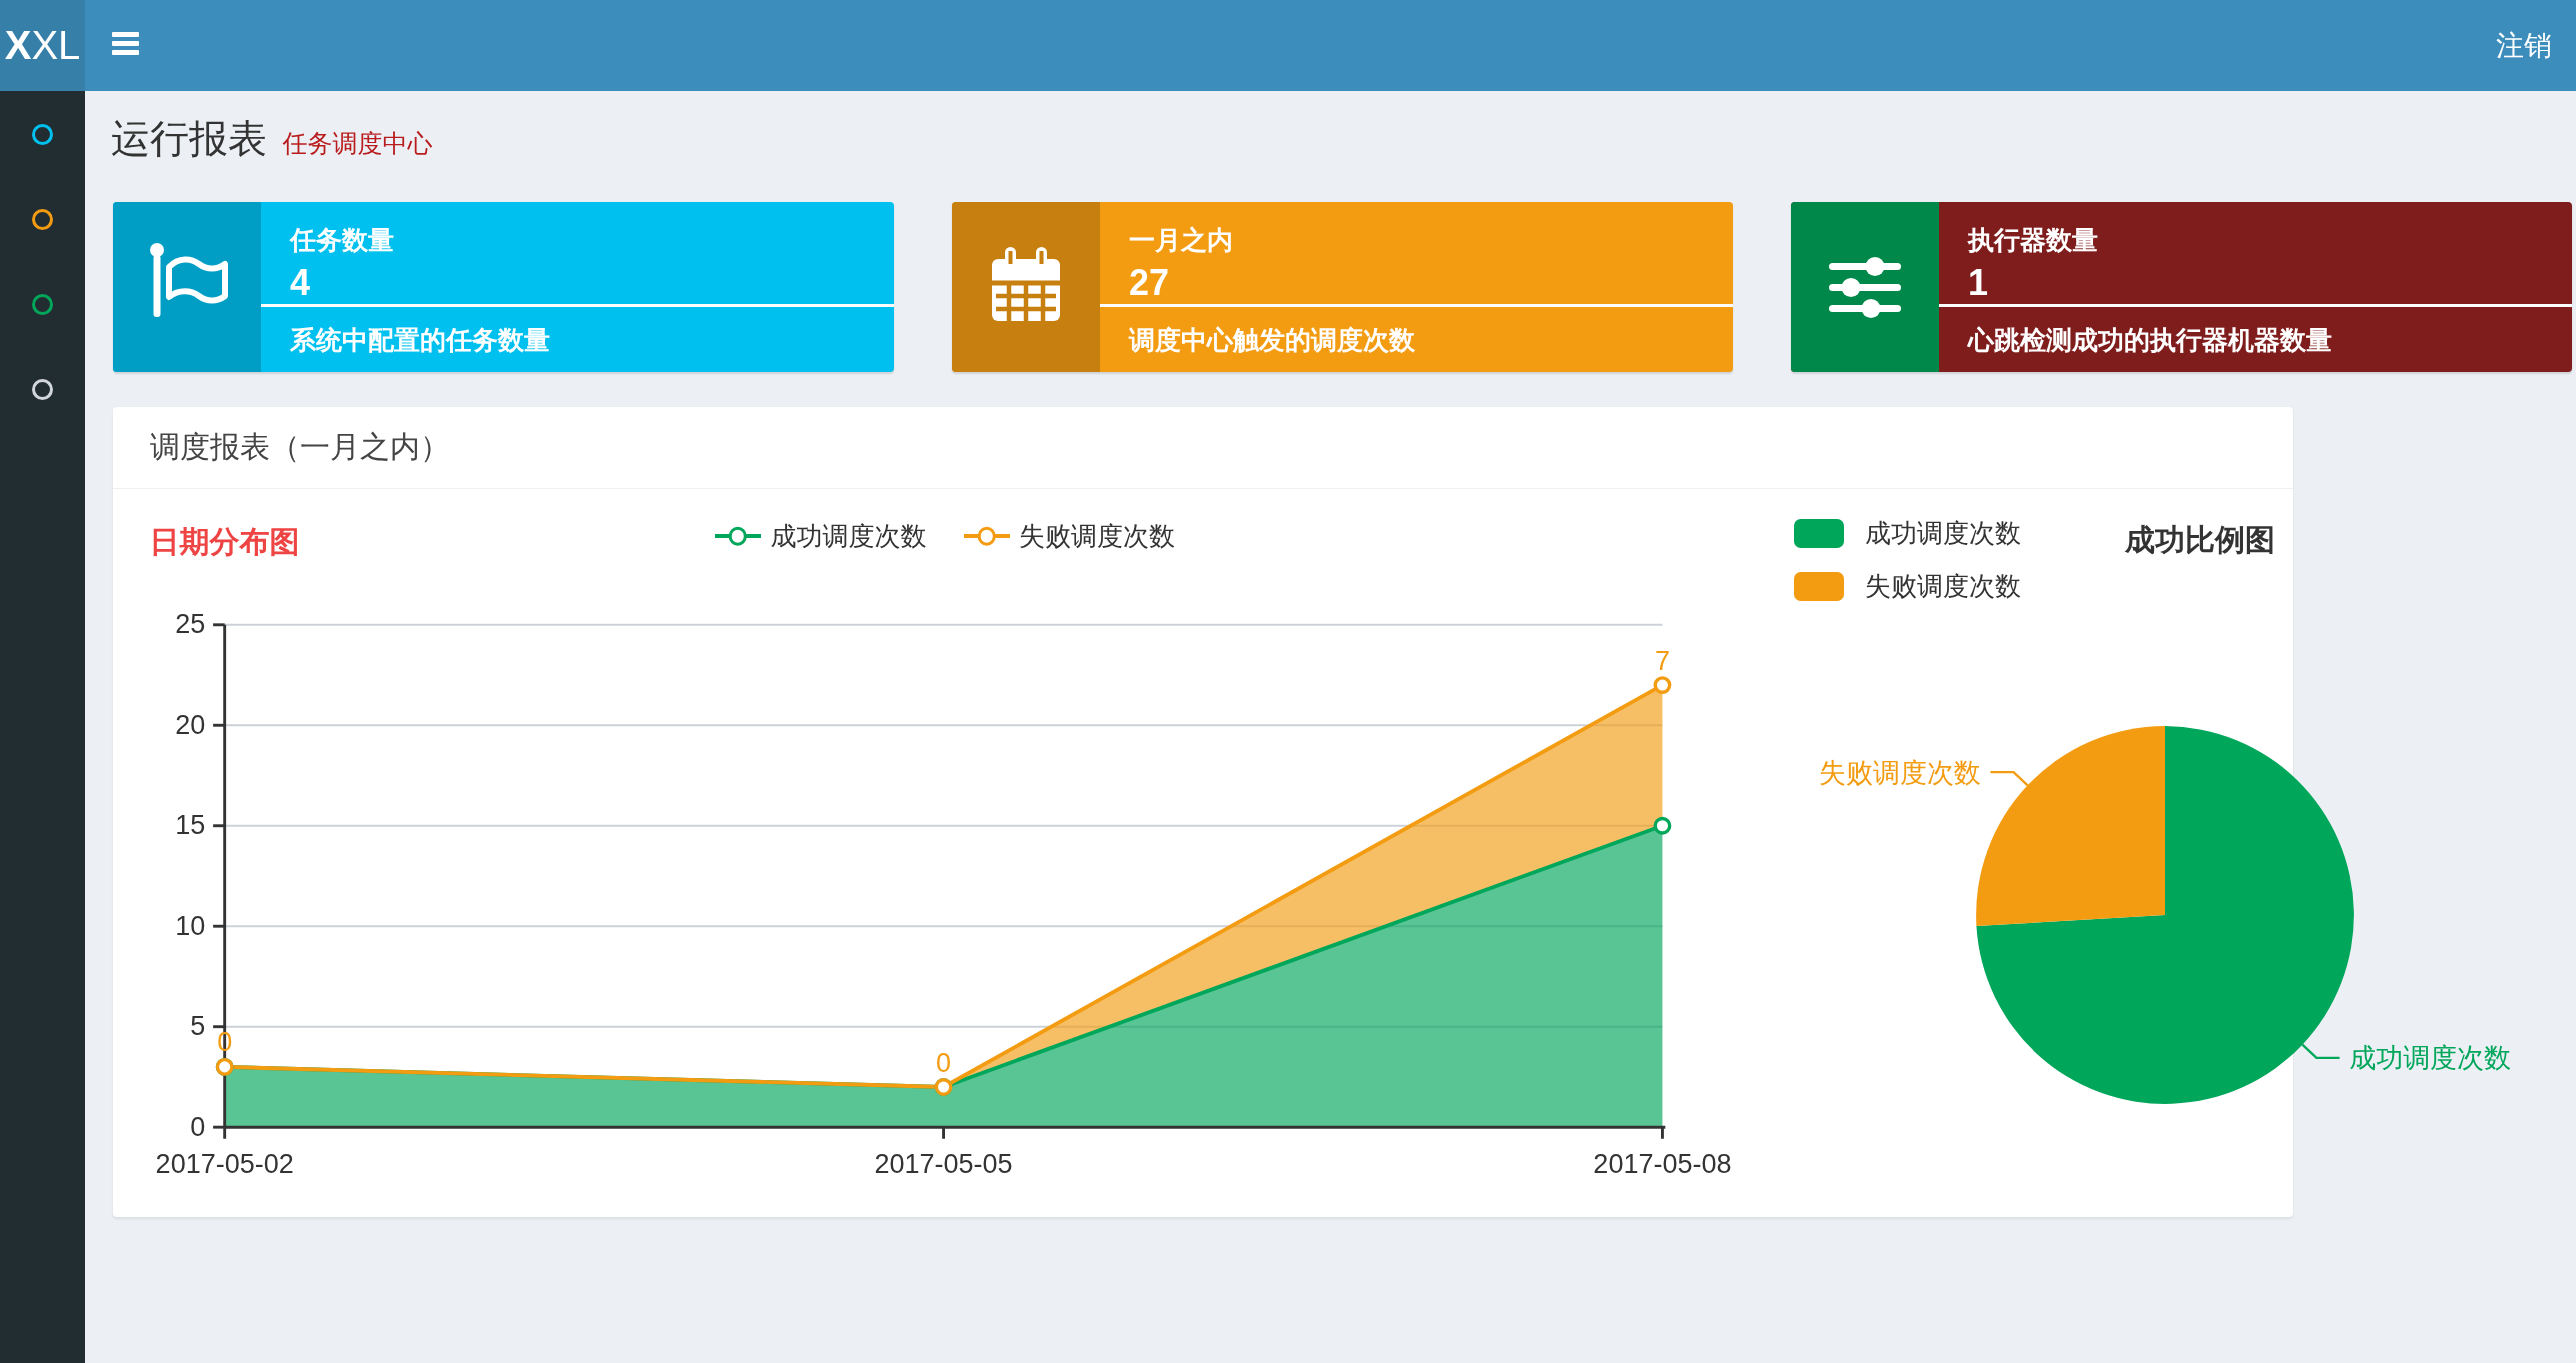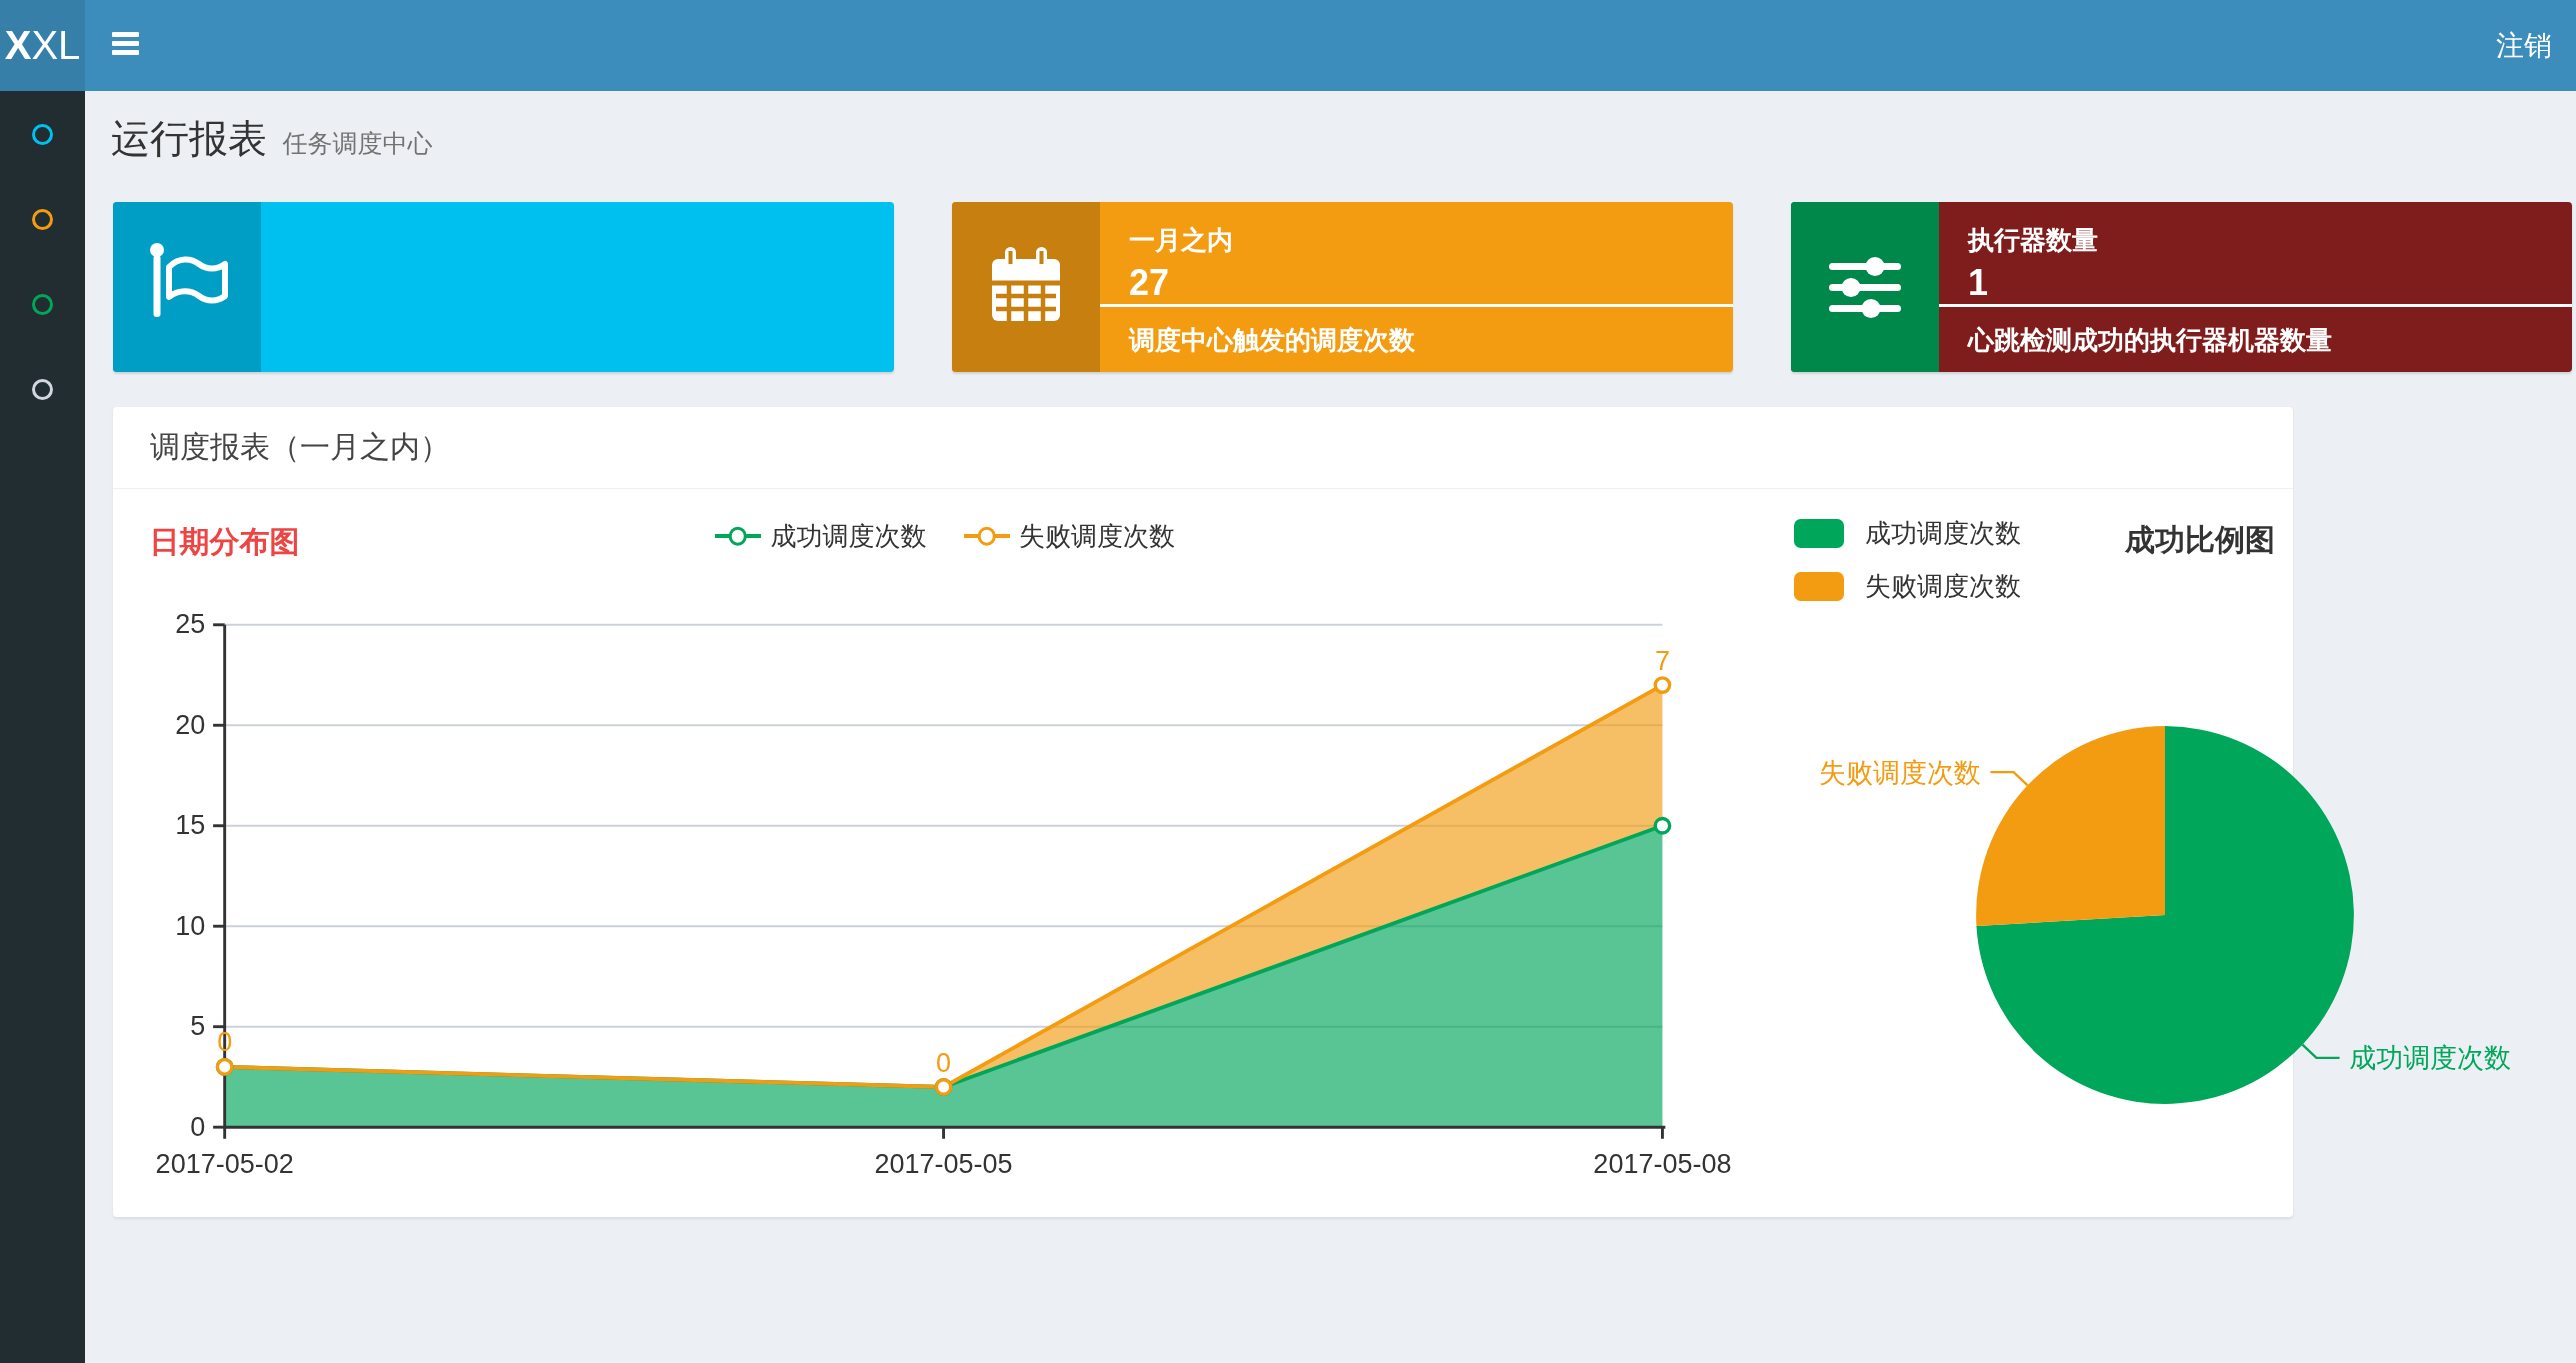--- a/index.html
+++ b/index.html
@@ -18,21 +18,21 @@
           color:#fff;font-size:28px;text-decoration:none;cursor:pointer;}
 
   
   .sidebar{position:absolute;left:0;top:91px;width:85px;bottom:0;background:#222d32;padding-top:1px;}
   .side-item{height:85px;display:flex;align-items:center;justify-content:center;cursor:pointer;}
   .circle{width:15.4px;height:15.4px;border:3.9px solid #fff;border-radius:50%;display:block;}
 
   
   .content-header{position:absolute;left:111px;top:112px;display:flex;align-items:baseline;gap:15.4px;}
   .pt{font-size:39px;color:#333;font-weight:500;}
-  .ps{font-size:25px;color:#737373;}
+  .ps{font-size:25px;color:#b91c1c;}
 
   
   .stat-row{position:absolute;left:113px;top:202px;display:flex;gap:58px;}
   .stat-box{position:relative;width:781px;height:170px;border-radius:3.9px;overflow:hidden;color:#fff;
             box-shadow:0 1.9px 1.9px rgba(0,0,0,0.12);}
   .stat-icon{position:absolute;left:0;top:0;width:148px;height:100%;display:flex;align-items:center;justify-content:center;}
   .stat-icon svg{width:100px;height:100px;}
   .stat-content{position:absolute;left:148px;right:0;top:0;bottom:0;}
   .stat-title{position:absolute;left:29px;top:21px;font-size:26px;font-weight:700;}
   .stat-value{position:absolute;left:29px;top:60px;font-size:36px;font-weight:700;}
@@ -114,20 +114,26 @@
 
   <div class="stat-row">
 
     <div class="stat-box" style="background: rgb(0, 192, 239); --carve: #009ec4;">
       <div class="stat-icon" style="background: rgb(0, 158, 196);">
         <svg viewBox="0 0 100 100">
           <circle cx="20" cy="13" r="7" fill="#fff"></circle>
           <rect x="16.5" y="18" width="7" height="62" rx="3" fill="#fff"></rect>
           <path d="M32,30 C42,20 54,21 62,27 C70,33 80,33 88,27 L88,59 C80,65 70,65 62,59 C54,53 42,52 32,60 Z" fill="none" stroke="#fff" stroke-width="6" stroke-linejoin="round"></path>
         </svg>
+      </div>
+      <div class="stat-content">
+        <div class="stat-title">任务数量</div>
+        <div class="stat-value">4</div>
+        <div class="stat-divider"></div>
+        <div class="stat-desc">系统中配置的任务数量</div>
       </div>
     </div>
 
     <div class="stat-box" style="background: rgb(243, 156, 18); --carve: #c7800f;">
       <div class="stat-icon" style="background: rgb(199, 128, 15);">
         <svg viewBox="0 0 100 100">
           <rect x="16" y="22" width="68" height="62" rx="6" fill="#fff"></rect>
           <line class="carve" x1="16" y1="46" x2="84" y2="46" stroke-width="5"></line>
           <line class="carve" x1="20" y1="59" x2="80" y2="59" stroke-width="4.5"></line>
           <line class="carve" x1="20" y1="72" x2="80" y2="72" stroke-width="4.5"></line>

